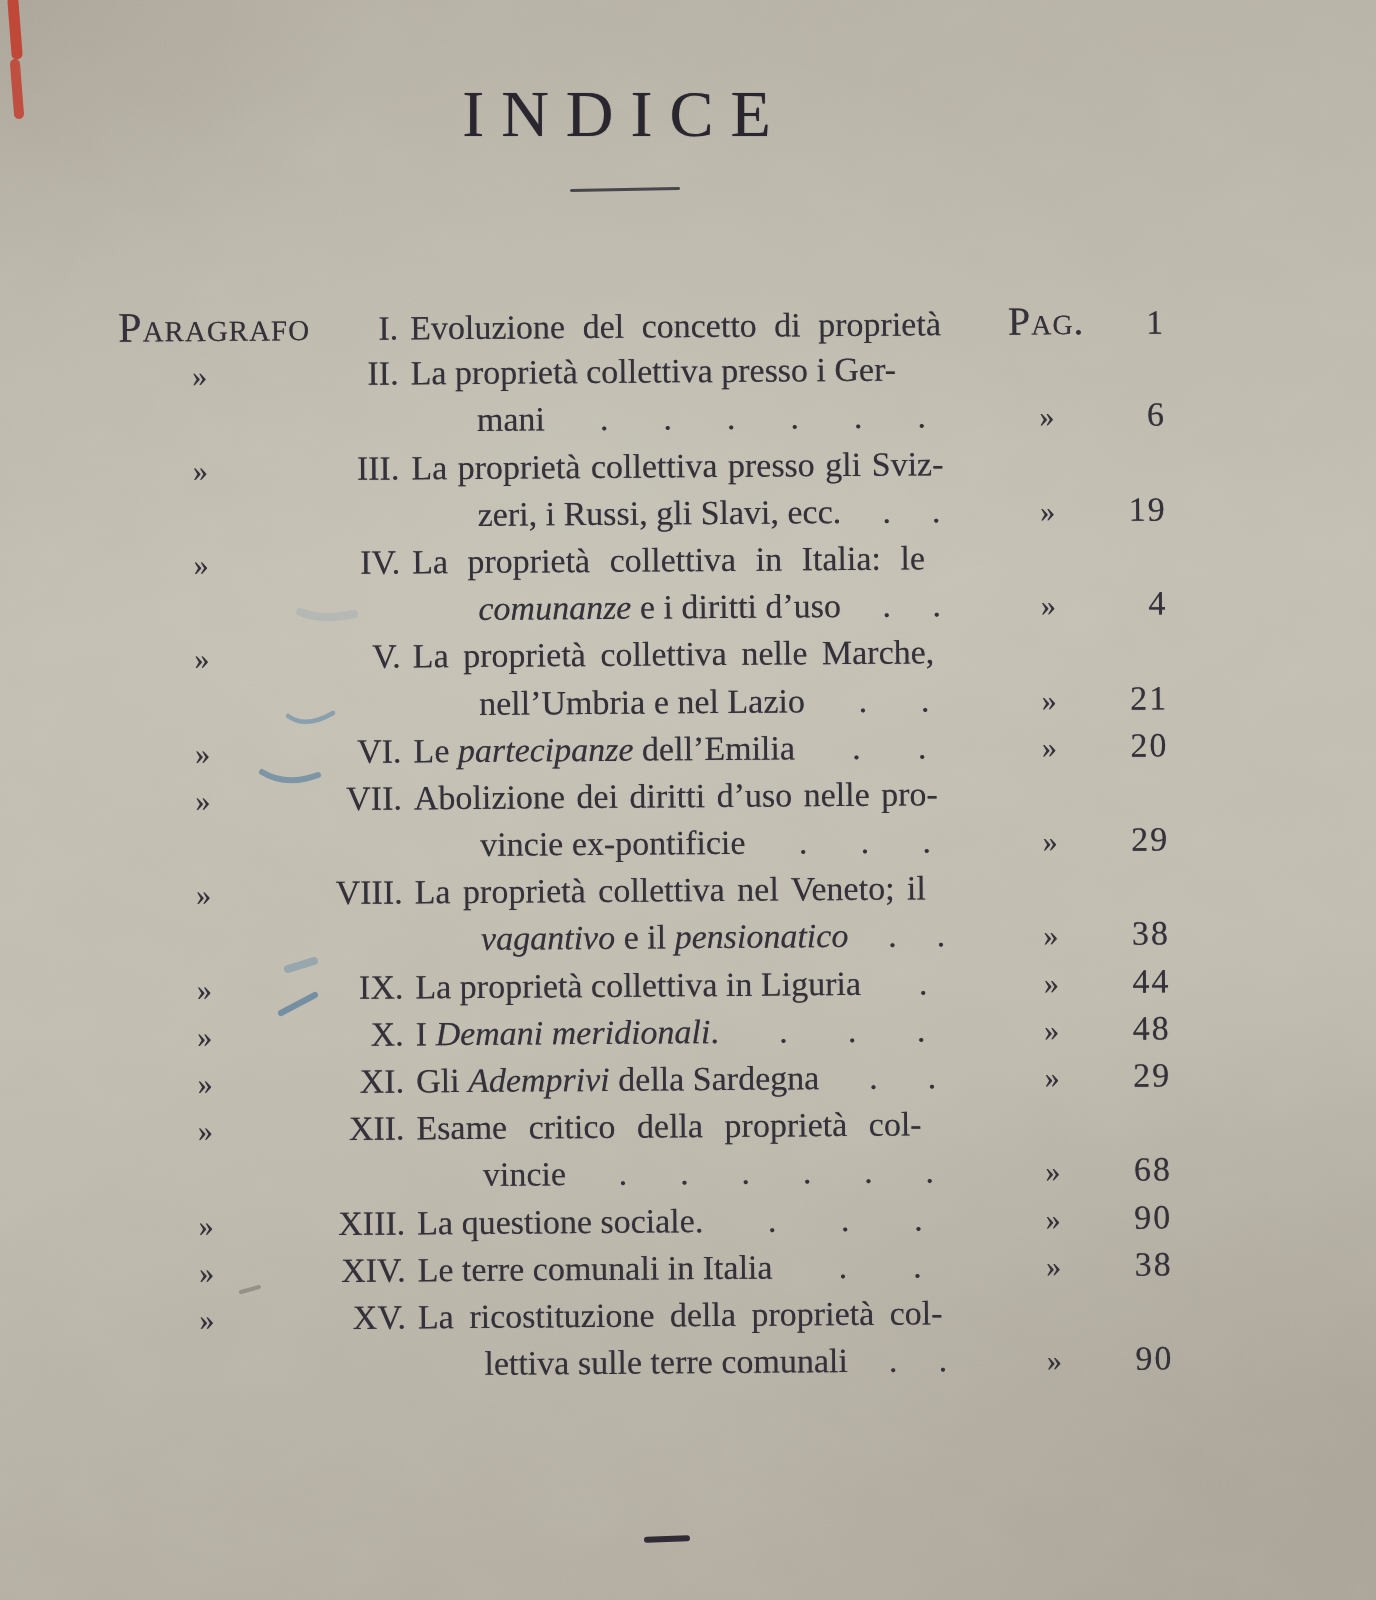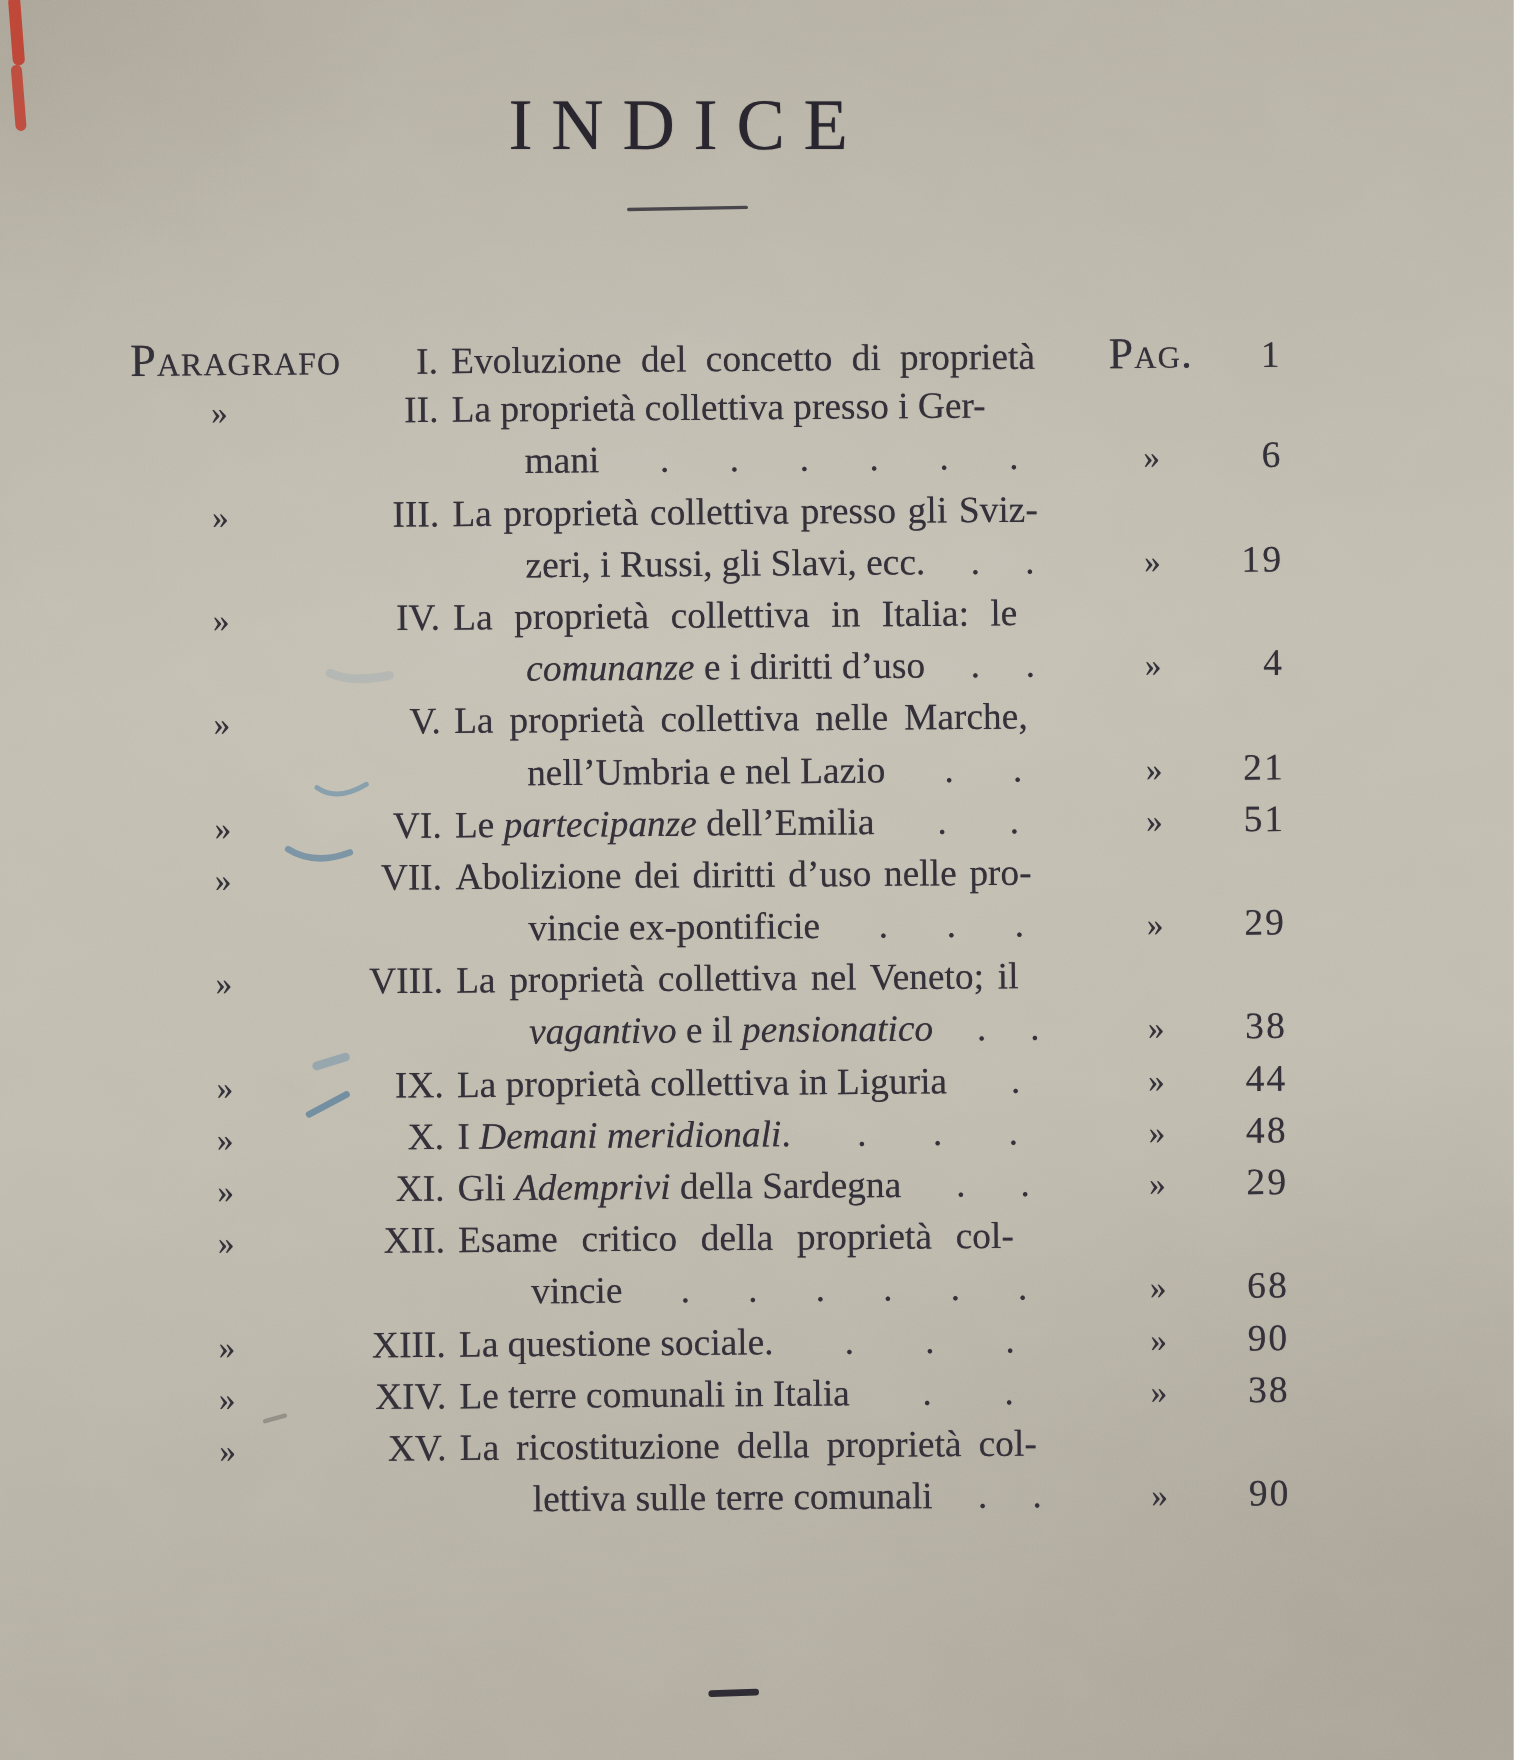--- a/index.html
+++ b/index.html
@@ -141,21 +141,21 @@
         <div class="c2"></div>
         <div class="c3 cont"><div class="t">nell’Umbria e nel Lazio</div><div class="dots"><div class="">.</div><div class="">.</div></div></div>
         <div class="c4">»</div>
         <div class="c5">21</div>
       </div>
       <div class="line">
         <div class="c1">»</div>
         <div class="c2">VI.</div>
         <div class="c3"><div class="t">Le </div><div class="it">partecipanze</div><div class="t"> dell’Emilia</div><div class="dots"><div class="">.</div><div class="">.</div></div></div>
         <div class="c4">»</div>
-        <div class="c5">51</div>
+        <div class="c5">20</div>
       </div>
       <div class="line">
         <div class="c1">»</div>
         <div class="c2">VII.</div>
         <div class="c3" style="word-spacing: 3px;"><div class="t">Abolizione dei diritti d’uso nelle pro-</div></div>
         <div class="c4"></div>
         <div class="c5"></div>
       </div>
       <div class="line">
         <div class="c1"></div>

